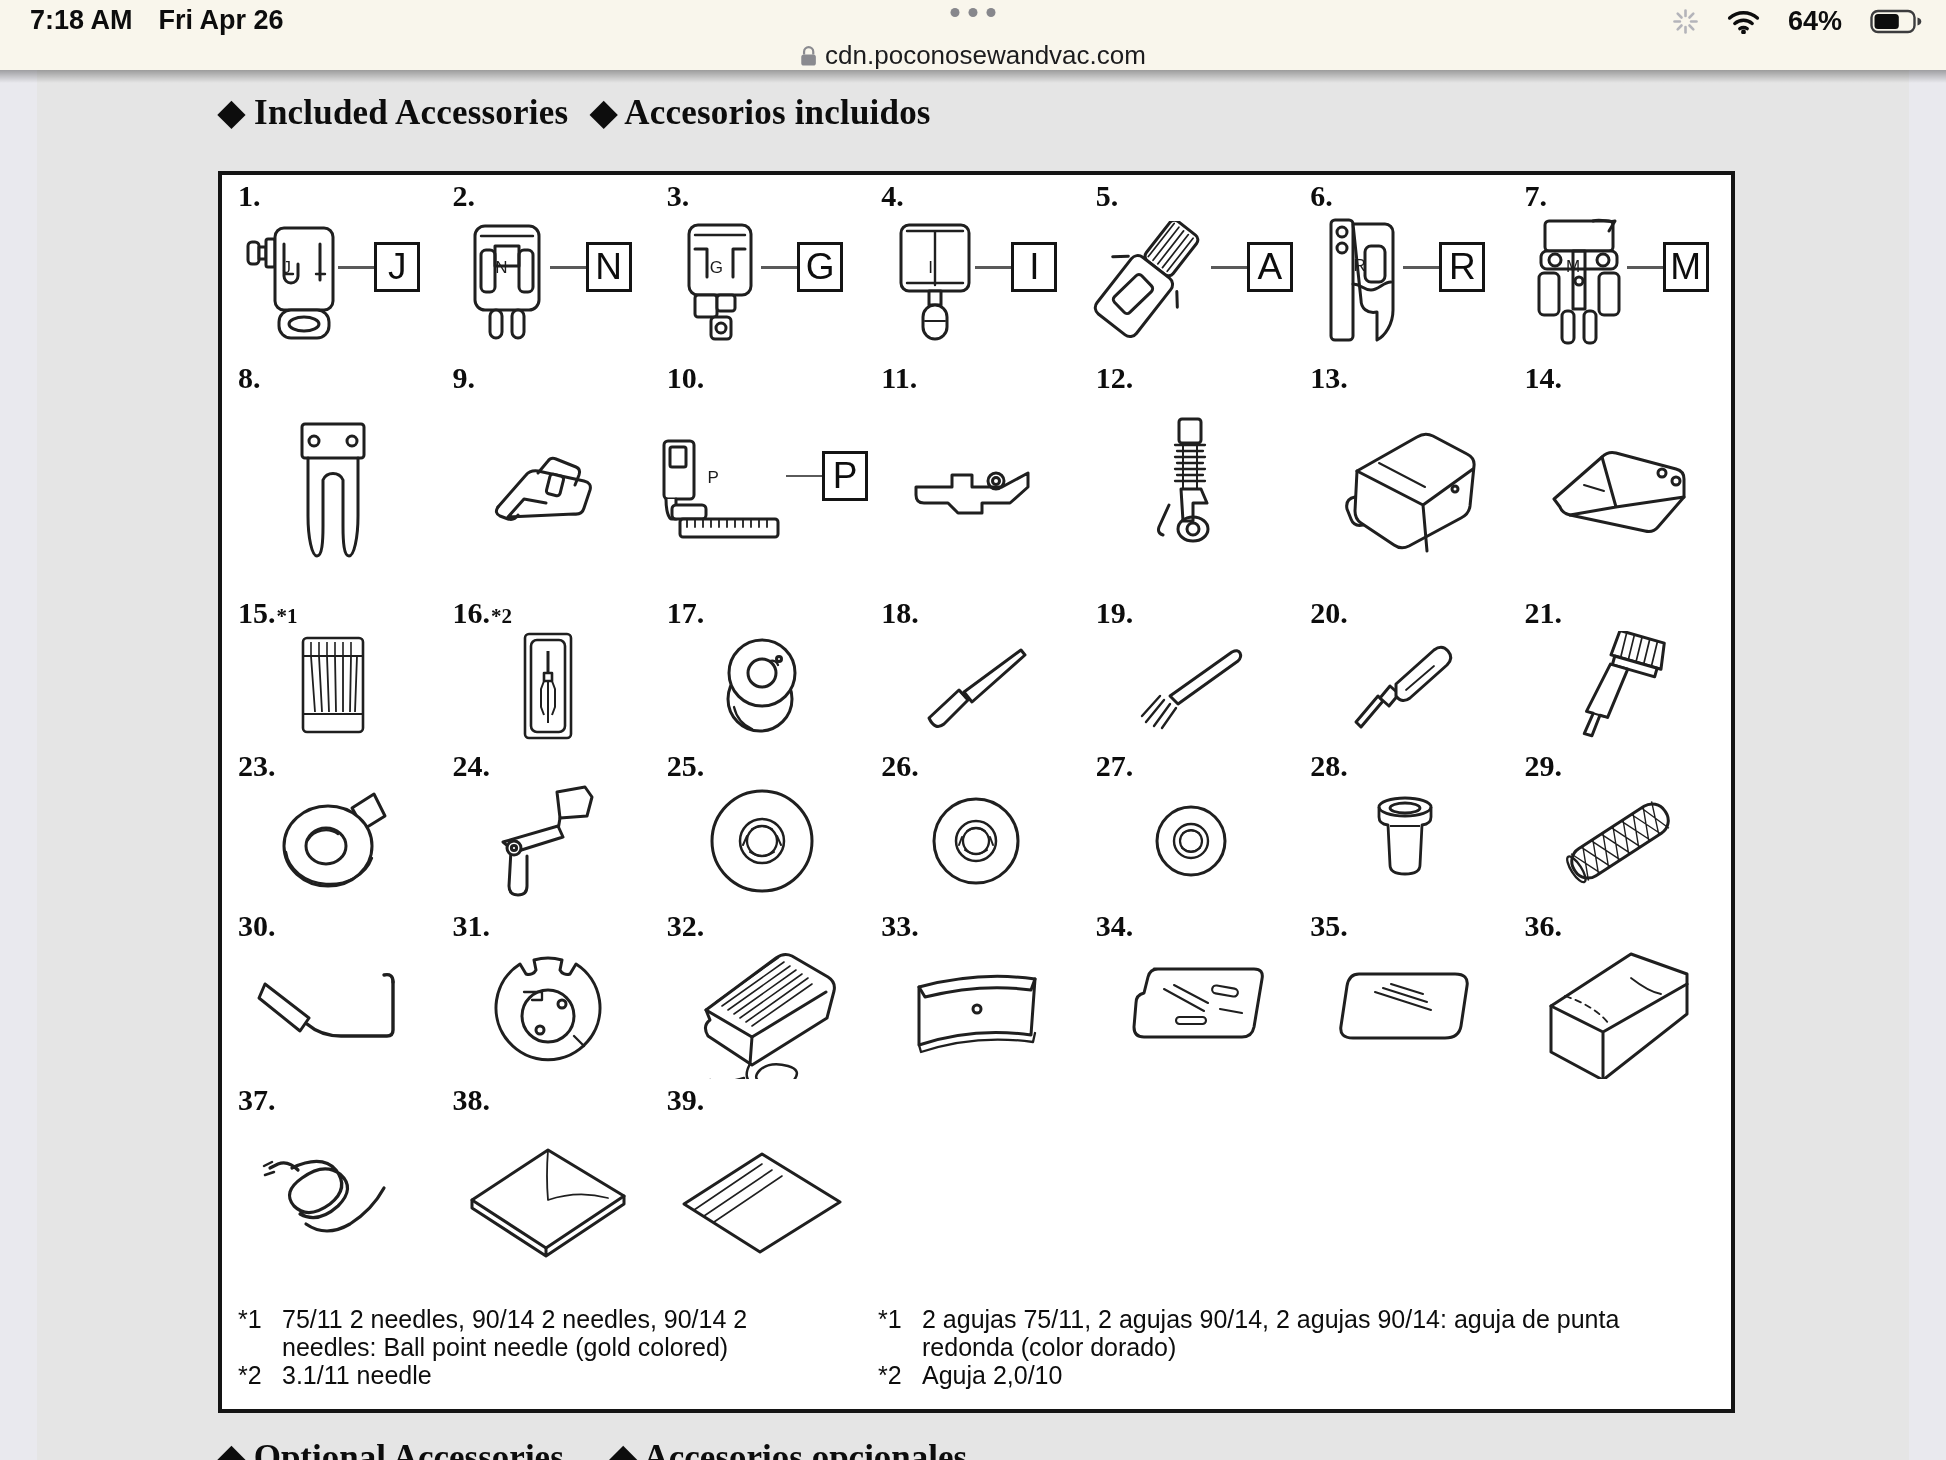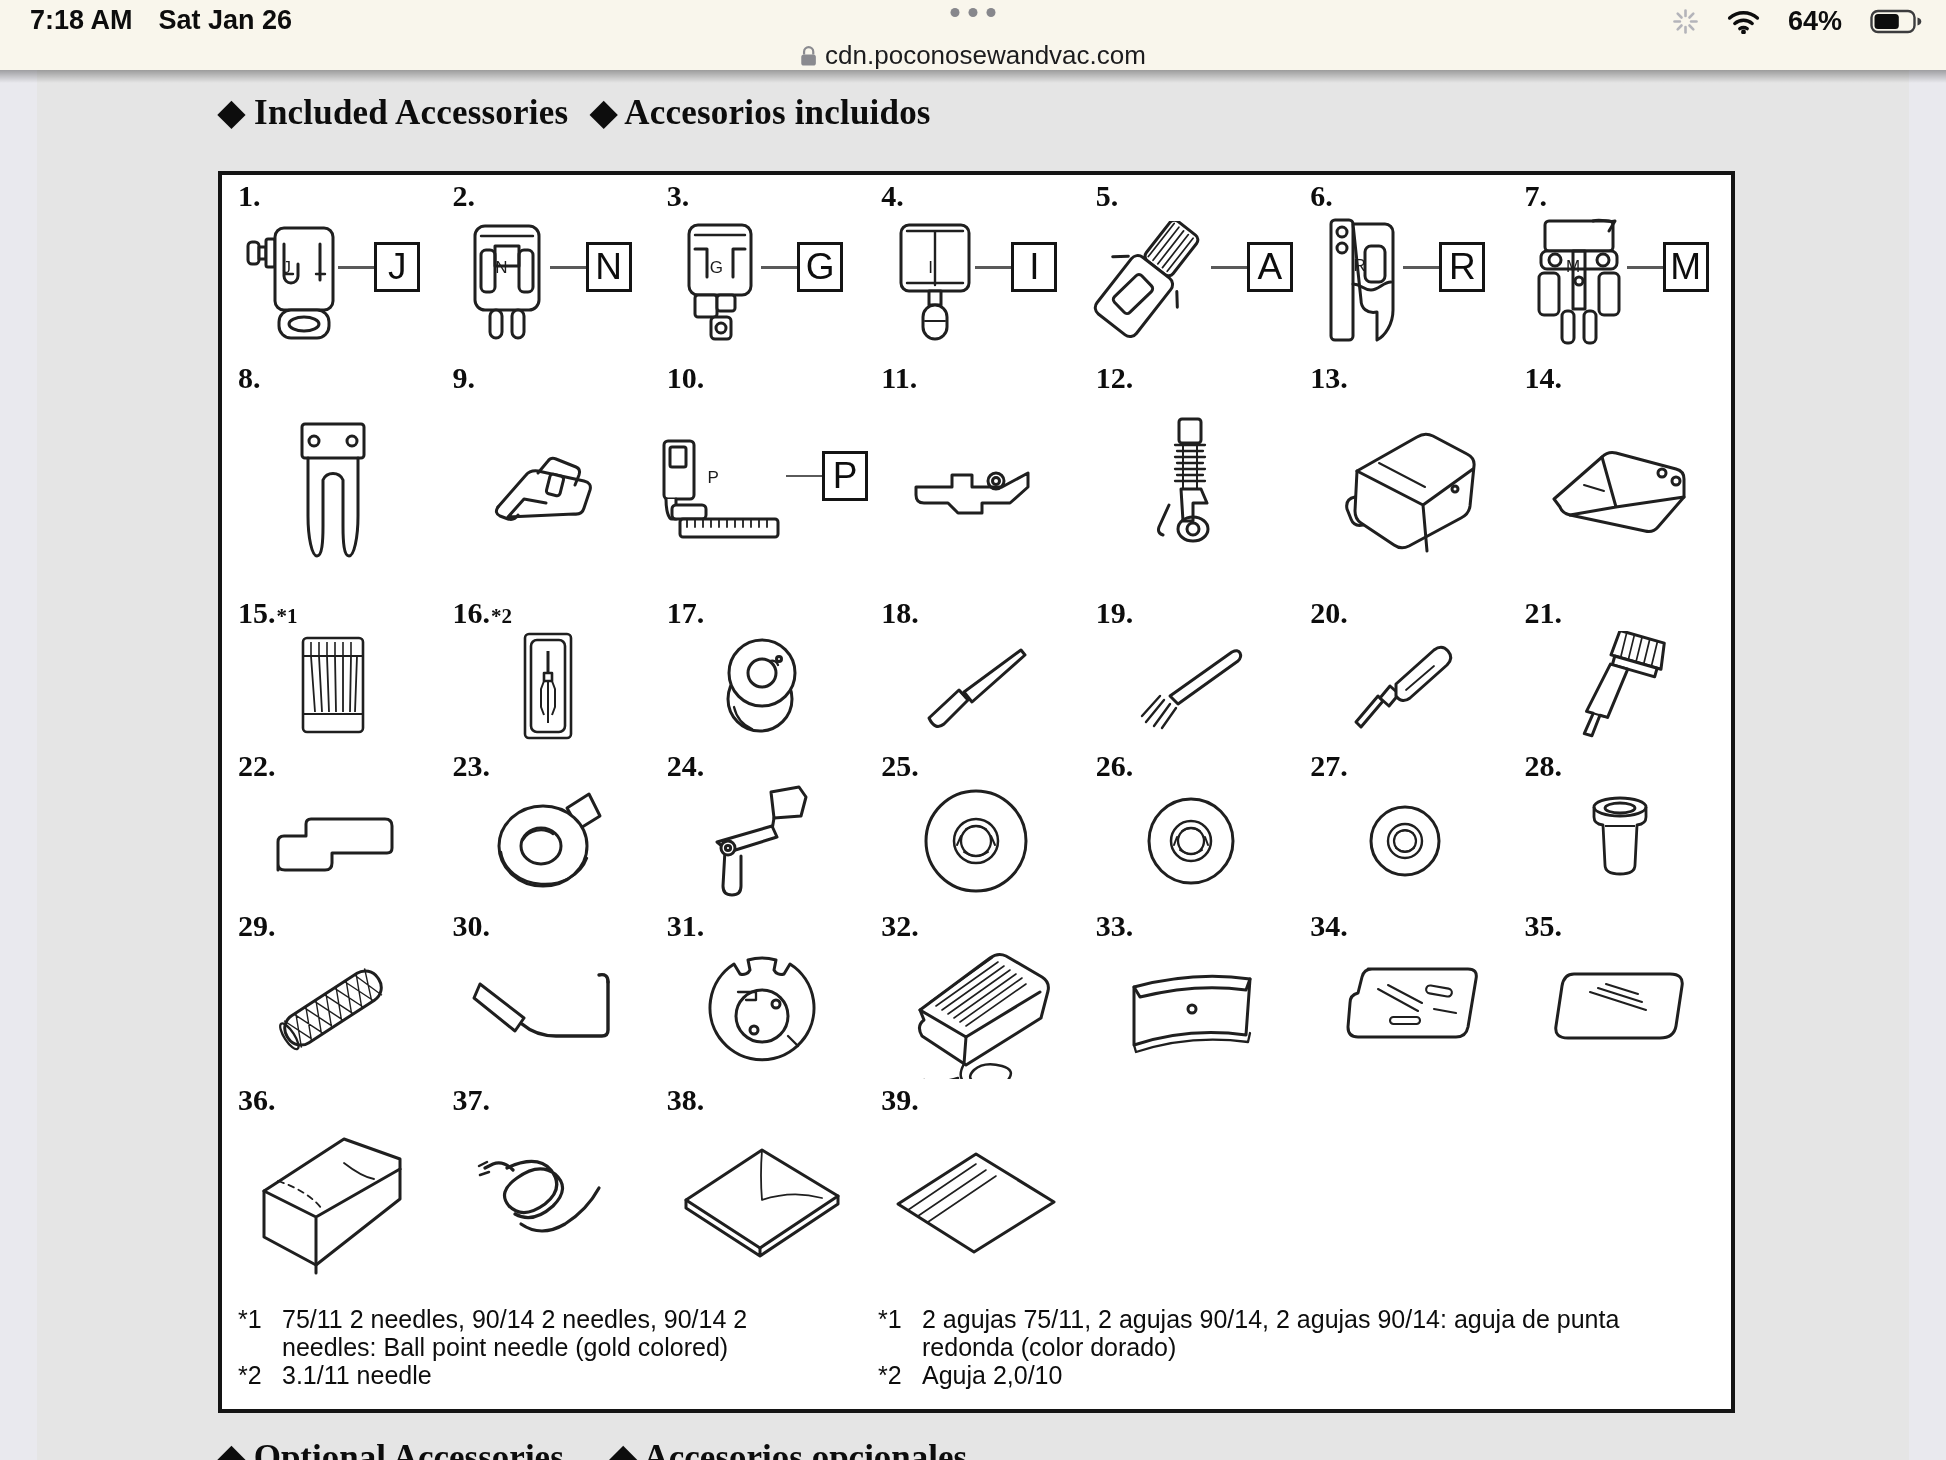--- a/index.html
+++ b/index.html
@@ -60,21 +60,21 @@
   .fn-text { flex:1; }
 
   svg { display:block; }
 </style>
 </head>
 <body>
 
 <div class="status-bar">
   <div class="sb-left">
     <span>7:18 AM</span>
-    <span>Sat Jan 26</span>
+    <span>Fri Apr 26</span>
   </div>
   <div class="tab-dots">
       <i></i>
       <i></i>
       <i></i>
     </div>
   <div class="url-row">
     <span>
       <svg width="17" height="22" viewBox="0 0 17 22">
           <path d="M4 9.5 V6.8 a4.6 4.6 0 0 1 9.2 0 V9.5" fill="none" stroke="#8a8a8f" stroke-width="2.2"></path>
@@ -519,33 +519,20 @@
                     <path d="M32 28 h44 v9 H32z"></path>
                     <path d="M48 37 l-6 52 h-8 l-2 22 h-8 l3-22 h-7 l10-52z"></path>
                     <path d="M26 89 h16" stroke-width="2" fill="none"></path>
                   </g>
                 </svg>
               </span>
 
     </div>
   </div>
           <div class="cell">
-    <div class="num"><span class="num-main">22.</span></div>
-    <div class="art">
-      <span class="icon-wrap">
-                <svg width="130" height="74" viewBox="0 0 130 74">
-                  <g fill="#fff" stroke="#1f1f1f" stroke-width="3" stroke-linejoin="round" stroke-linecap="round">
-                    <path d="M10 66 V38 q0-6 6-6 h22 V20 q0-5 5-5 h74 q7 0 7 7 v22 q0 5-5 5 H64 v10 q0 7-7 7 H17 q-7 0-7-6z"></path>
-                  </g>
-                </svg>
-              </span>
-
-    </div>
-  </div>
-          <div class="cell">
     <div class="num"><span class="num-main">23.</span></div>
     <div class="art">
       <span class="icon-wrap">
                 <svg width="114" height="110" viewBox="0 0 114 110">
                   <g fill="#fff" stroke="#1f1f1f" stroke-width="3" stroke-linejoin="round" stroke-linecap="round">
                     <path d="M76 22 L98 8 l11 22 -21 13z"></path>
                     <ellipse cx="52" cy="60" rx="44" ry="40"></ellipse>
                     <path d="M10 66 a44 36 0 0 0 86 6" fill="none" stroke-width="2.3"></path>
                     <ellipse cx="50" cy="60" rx="20" ry="18" fill="none"></ellipse>
                     <path d="M32 54 a20 18 0 0 1 30-6" fill="none" stroke-width="2.3"></path>

